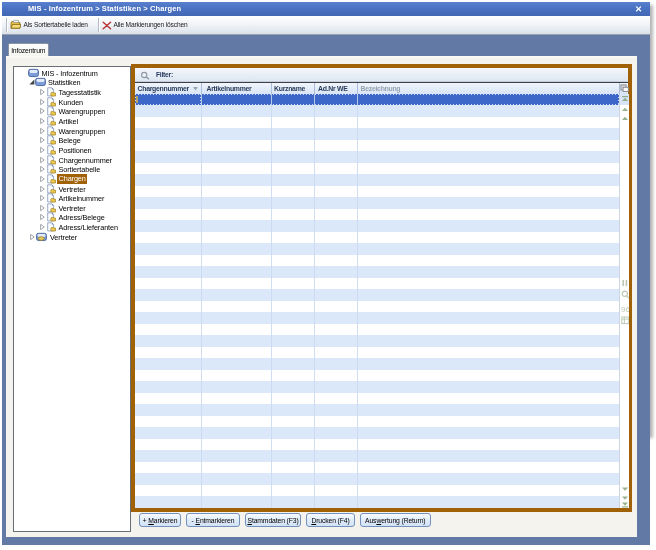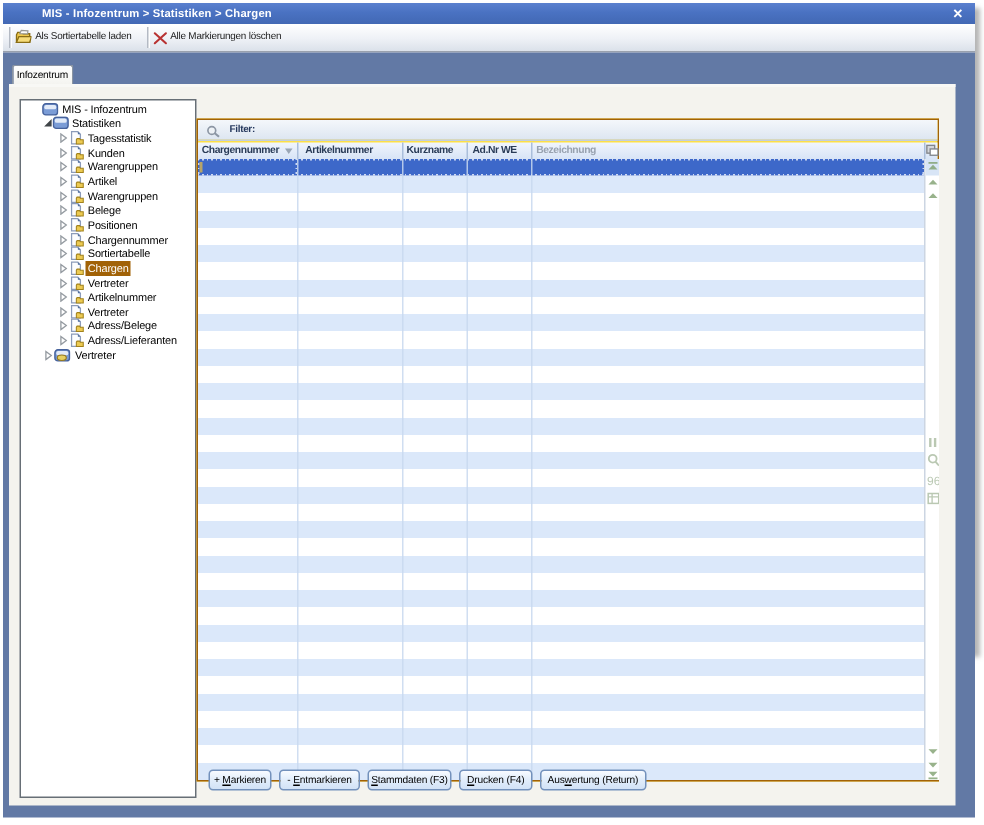--- a/index.html
+++ b/index.html
@@ -13,21 +13,21 @@
 .tsep{position:absolute;top:2px;height:14px;width:1px;background:#b4bac4;border-right:1px solid #fdfdfd}
 .ttext{position:absolute;top:0;height:18px;line-height:18px;font-size:6.6px;color:#1a1a1a;letter-spacing:-0.15px}
 #frame{position:absolute;left:0;top:33px;width:648px;height:510px;background:#6279a5}
 #tab{position:absolute;left:6px;top:7.7px;width:38.5px;height:12.8px;background:linear-gradient(#ffffff,#f4f4f0);border:1px solid #8a94a2;border-bottom:none;border-radius:2px 2px 0 0;font-size:6.8px;letter-spacing:-0.15px;text-align:center;line-height:13px;color:#000}
 #page{position:absolute;left:4px;top:20.5px;width:631px;height:479px;background:#f4f3ee;border-top:2px solid #f8f8f5}
 #tree{position:absolute;left:7px;top:8px;width:115.5px;height:464.5px;background:#fff;border:1px solid #676f76;overflow:hidden}
 #treein{position:absolute;left:0;top:1.5px;width:115px}
 .ti{position:relative;height:9.65px;font-size:7.3px;letter-spacing:-0.1px;color:#000;white-space:nowrap}
 .ti .t{position:absolute;top:50%;transform:translateY(-50%);line-height:9px}
 .ti .g{position:absolute;top:50%;transform:translateY(-50%);line-height:0}
-#tablebox{position:absolute;left:125px;top:21px;width:493px;height:440px;background:#fde047;border:1px solid #a16207}
+#tablebox{position:absolute;left:125px;top:6px;width:493px;height:440px;background:#404040;border:4px solid #a16207}
 #filterrow{position:absolute;left:0;top:0;width:493px;height:13.5px;background:linear-gradient(#f4f7fb,#dde6f1);border-bottom:1px solid #c2cedf}
 #filtertext{position:absolute;left:21px;top:0;height:13.5px;line-height:13.5px;font-size:6.6px;font-weight:bold;color:#26395e;letter-spacing:-0.2px}
 #headrow{position:absolute;left:0;top:15px;width:493px;height:11px;background:linear-gradient(#f0f5fd,#d8e4f6)}
 .hcell{position:absolute;top:0;height:11px;line-height:11.5px;font-size:6.9px;font-weight:bold;letter-spacing:-0.28px;color:#2a3c58;border-right:1px solid #aabedb;overflow:hidden;white-space:nowrap}
 #rows{position:absolute;left:0;top:26px;width:484px;height:414px;background:repeating-linear-gradient(to bottom,#ffffff 0px,#ffffff 11.5px,#dbe8fa 11.5px,#dbe8fa 23px)}
 .vline{position:absolute;top:26px;width:1px;height:414px;background:#c8d8ee;opacity:0.85}
 #selrow{position:absolute;left:0;top:0;width:484px;height:11.5px;background:#3d68c9}
 .dashh{position:absolute;left:0;width:484px;height:1px;background:repeating-linear-gradient(90deg,rgba(232,238,250,0.85) 0 1px,rgba(232,238,250,0) 1px 3px)}
 .dashv{position:absolute;top:0;width:1px;height:11.5px;background:repeating-linear-gradient(180deg,rgba(232,238,250,0.85) 0 1px,rgba(232,238,250,0) 1px 3px)}
 #selbar{position:absolute;left:0.5px;top:2px;width:2.5px;height:7.5px;background:#b5a469}

